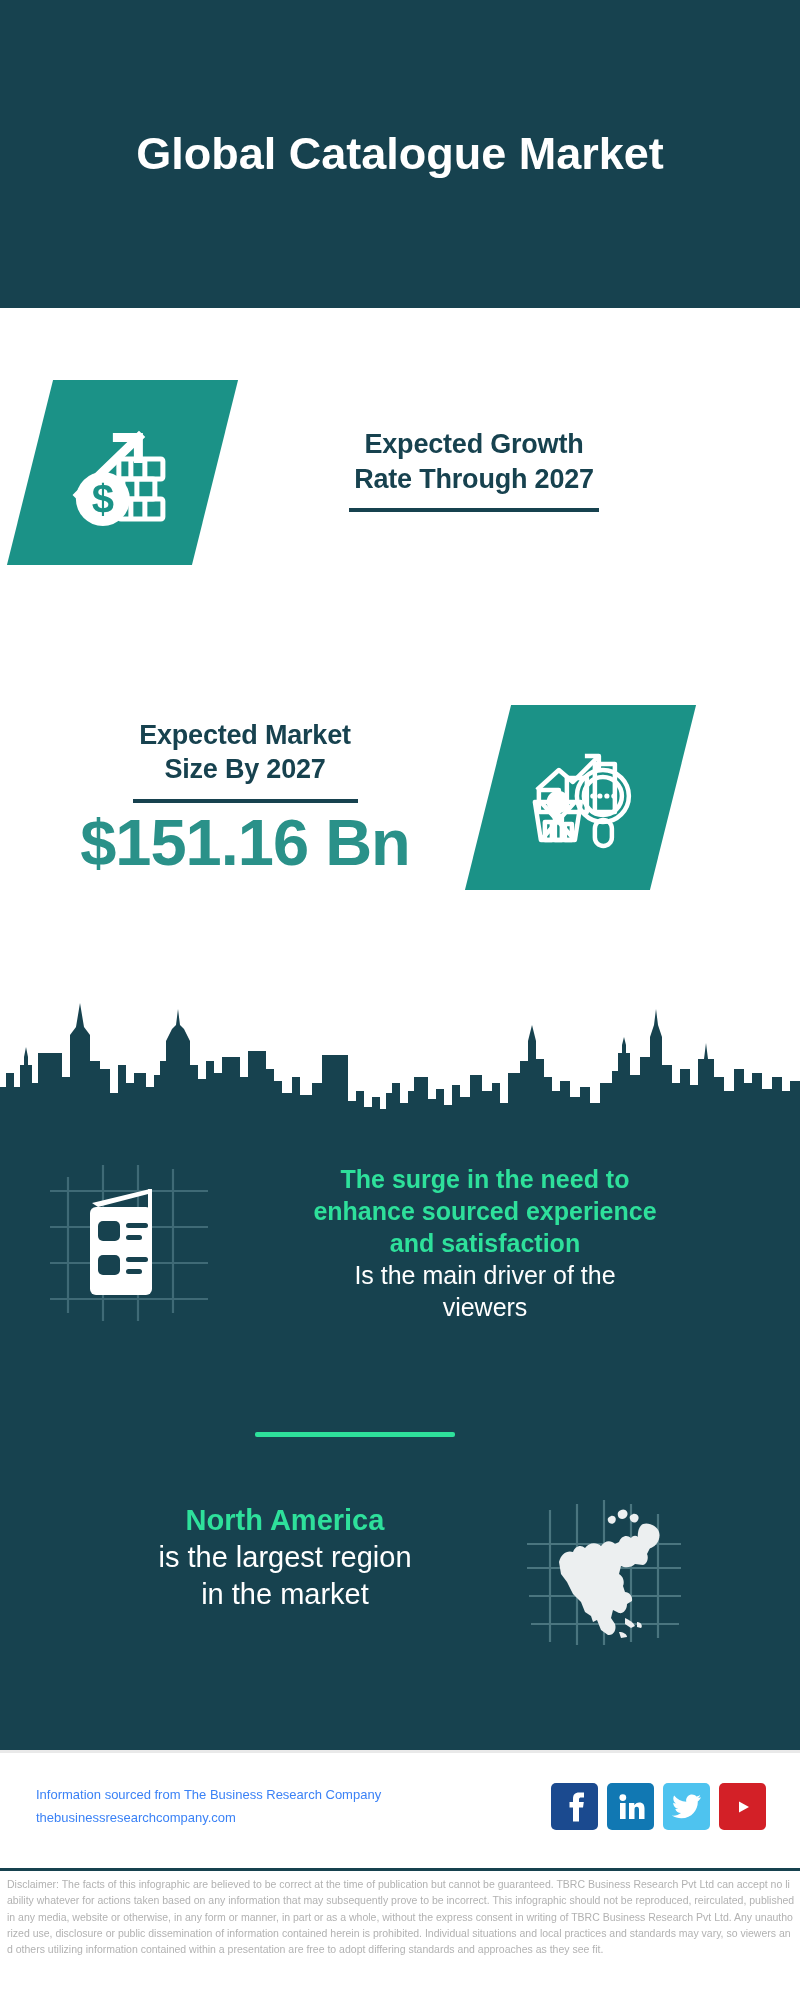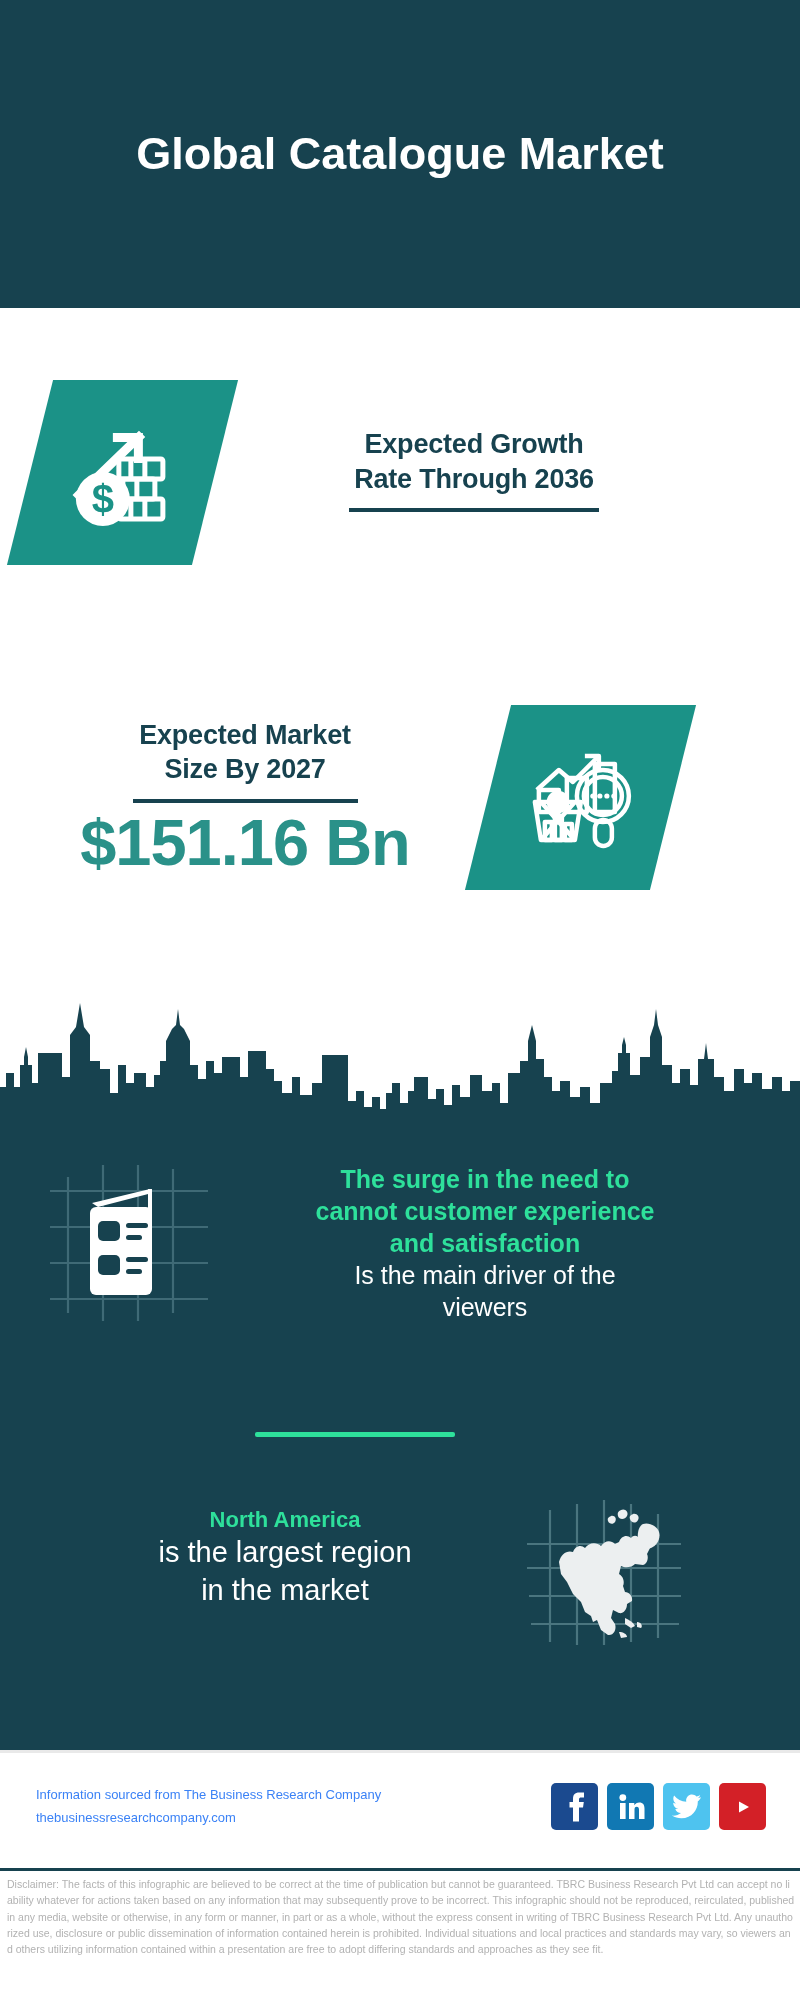--- a/index.html
+++ b/index.html
@@ -83,21 +83,21 @@
   #driver-panel { left:40px; top:35px; width:720px; }
   #driver-panel .panel-text { width:520px; margin-left:10px; }
 
   .green-rule {
     position:absolute; left:255px; top:312px; width:200px; height:5px;
     background:#2ee09b; border-radius:2px;
   }
 
   #region-panel { left:40px; top:350px; width:720px; }
   #region-panel .panel-text { width:400px; margin-left:45px; }
-  #region-panel .hl { font-size:22px; }
+  #region-panel .hl { font-size:29px; }
   #region-panel .sub { font-size:29px; }
 
   
   .footer {
     position:absolute; left:0; top:1750px; width:800px; height:115px;
     background:#ffffff;
     border-top:3px solid #e9e9e9;
   }
   .footer-inner {
     position:absolute; left:36px; top:30px; width:730px;
@@ -147,21 +147,21 @@
             <rect x="56" y="88" width="44" height="20" rx="2"></rect>
             <path d="M68 48 L68 68 M82 48 L82 68 M60 68 L60 88 M74 68 L74 88 M68 88 L68 108 M82 88 L82 108"></path>
           </g>
           <circle cx="40" cy="88" r="27" fill="#ffffff"></circle>
           <text x="40" y="102" font-family="'Liberation Sans', sans-serif" font-size="40" font-weight="bold" fill="#1b9287" text-anchor="middle">$</text>
         </svg>
       </span>
     </div>
     <div class="stat-text">
       <div class="stat-label">Expected Growth</div>
-      <div class="stat-label">Rate Through 2036</div>
+      <div class="stat-label">Rate Through 2027</div>
       <div class="rule"></div>
     </div>
   </div>
 
   <div class="stat-row" id="size-block">
     <div class="stat-text">
       <div class="stat-label">Expected Market</div>
       <div class="stat-label">Size By 2027</div>
       <div class="rule" style="width:225px;"></div>
       <div class="stat-value" style="font-size:65px;">$151.16 Bn</div>
@@ -221,21 +221,21 @@
             <rect x="58" y="100" width="22" height="20" rx="5"></rect>
             <rect x="86" y="68" width="22" height="5" rx="2.5"></rect>
             <rect x="86" y="80" width="16" height="5" rx="2.5"></rect>
             <rect x="86" y="102" width="22" height="5" rx="2.5"></rect>
             <rect x="86" y="114" width="16" height="5" rx="2.5"></rect>
           </g>
         </svg>
       </div>
       <div class="panel-text">
         <div class="hl">The surge in the need to</div>
-        <div class="hl">cannot customer experience</div>
+        <div class="hl">enhance sourced experience</div>
         <div class="hl">and satisfaction</div>
         <div class="sub">Is the main driver of the</div>
         <div class="sub">viewers</div>
       </div>
     </div>
 
     <div class="green-rule"></div>
 
     <div class="panel" id="region-panel">
       <div class="panel-text">

